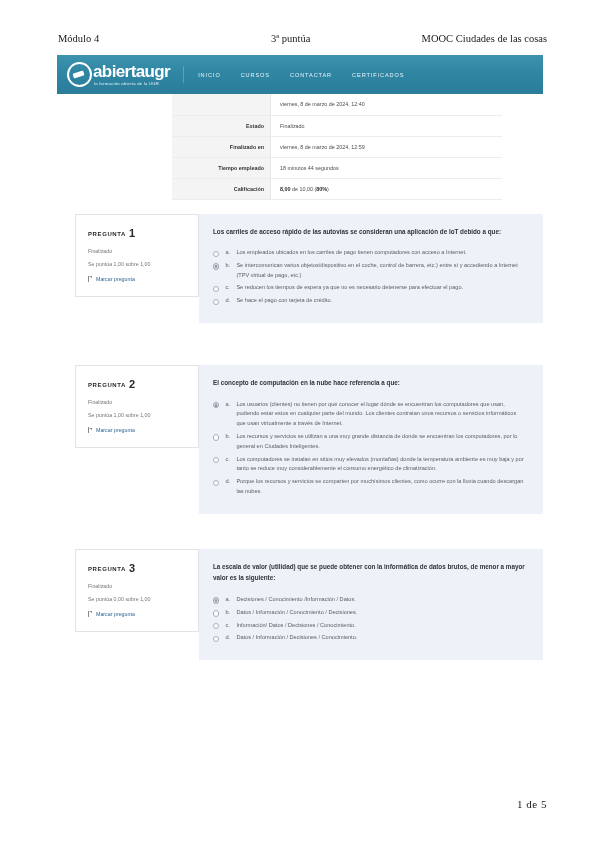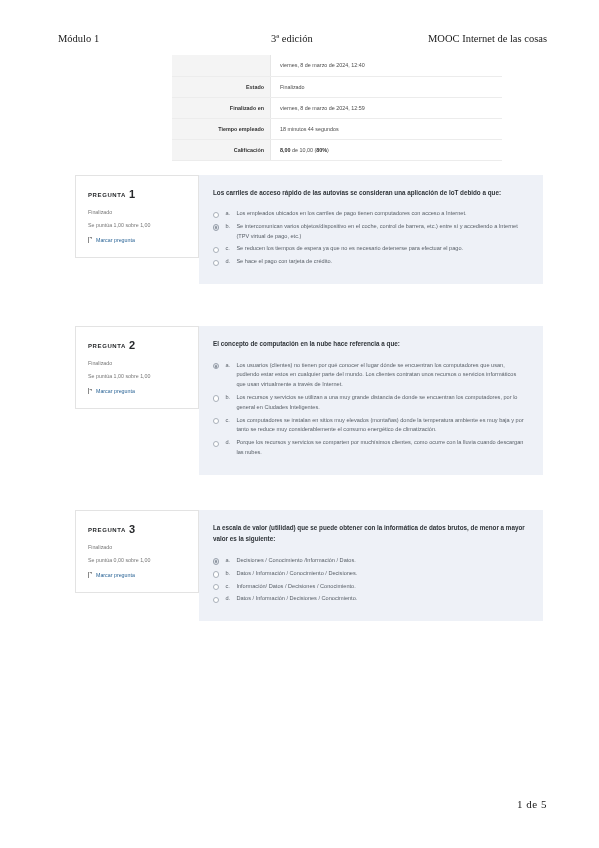--- a/index.html
+++ b/index.html
@@ -291,27 +291,42 @@
   .ans-text { flex: 1; }
 
   .gap-lg { height: 42px; }
   .gap-md { height: 35px; }
   .gap-top { height: 14px; }
 </style>
 </head>
 <body>
 
 <div class="doc-header">
-  <span class="hl">Módulo 1</span>
-  <span class="hc">3ª edición</span>
-  <span class="hr">MOOC Internet de las cosas</span>
+  <span class="hl">Módulo 4</span>
+  <span class="hc">3ª puntúa</span>
+  <span class="hr">MOOC Ciudades de las cosas</span>
 </div>
 
 <div class="shot">
 
+  <div class="navbar">
+    <div class="brand">
+      <div class="brand-mark"></div>
+      <div class="brand-text">
+        <div class="brand-name">abiertaugr</div>
+        <div class="brand-tag">la formación abierta de la UGR</div>
+      </div>
+    </div>
+    <div class="nav-links">
+      <div class="nav-link">INICIO</div>
+      <div class="nav-link">CURSOS</div>
+      <div class="nav-link">CONTACTAR</div>
+      <div class="nav-link">CERTIFICADOS</div>
+    </div>
+  </div>
 
   <div class="page-body">
 
     <table class="summary">
       <tbody>
         <tr class="clipped">
           <th></th>
           <td>viernes, 8 de marzo de 2024, 12:40</td>
         </tr>
         <tr>

